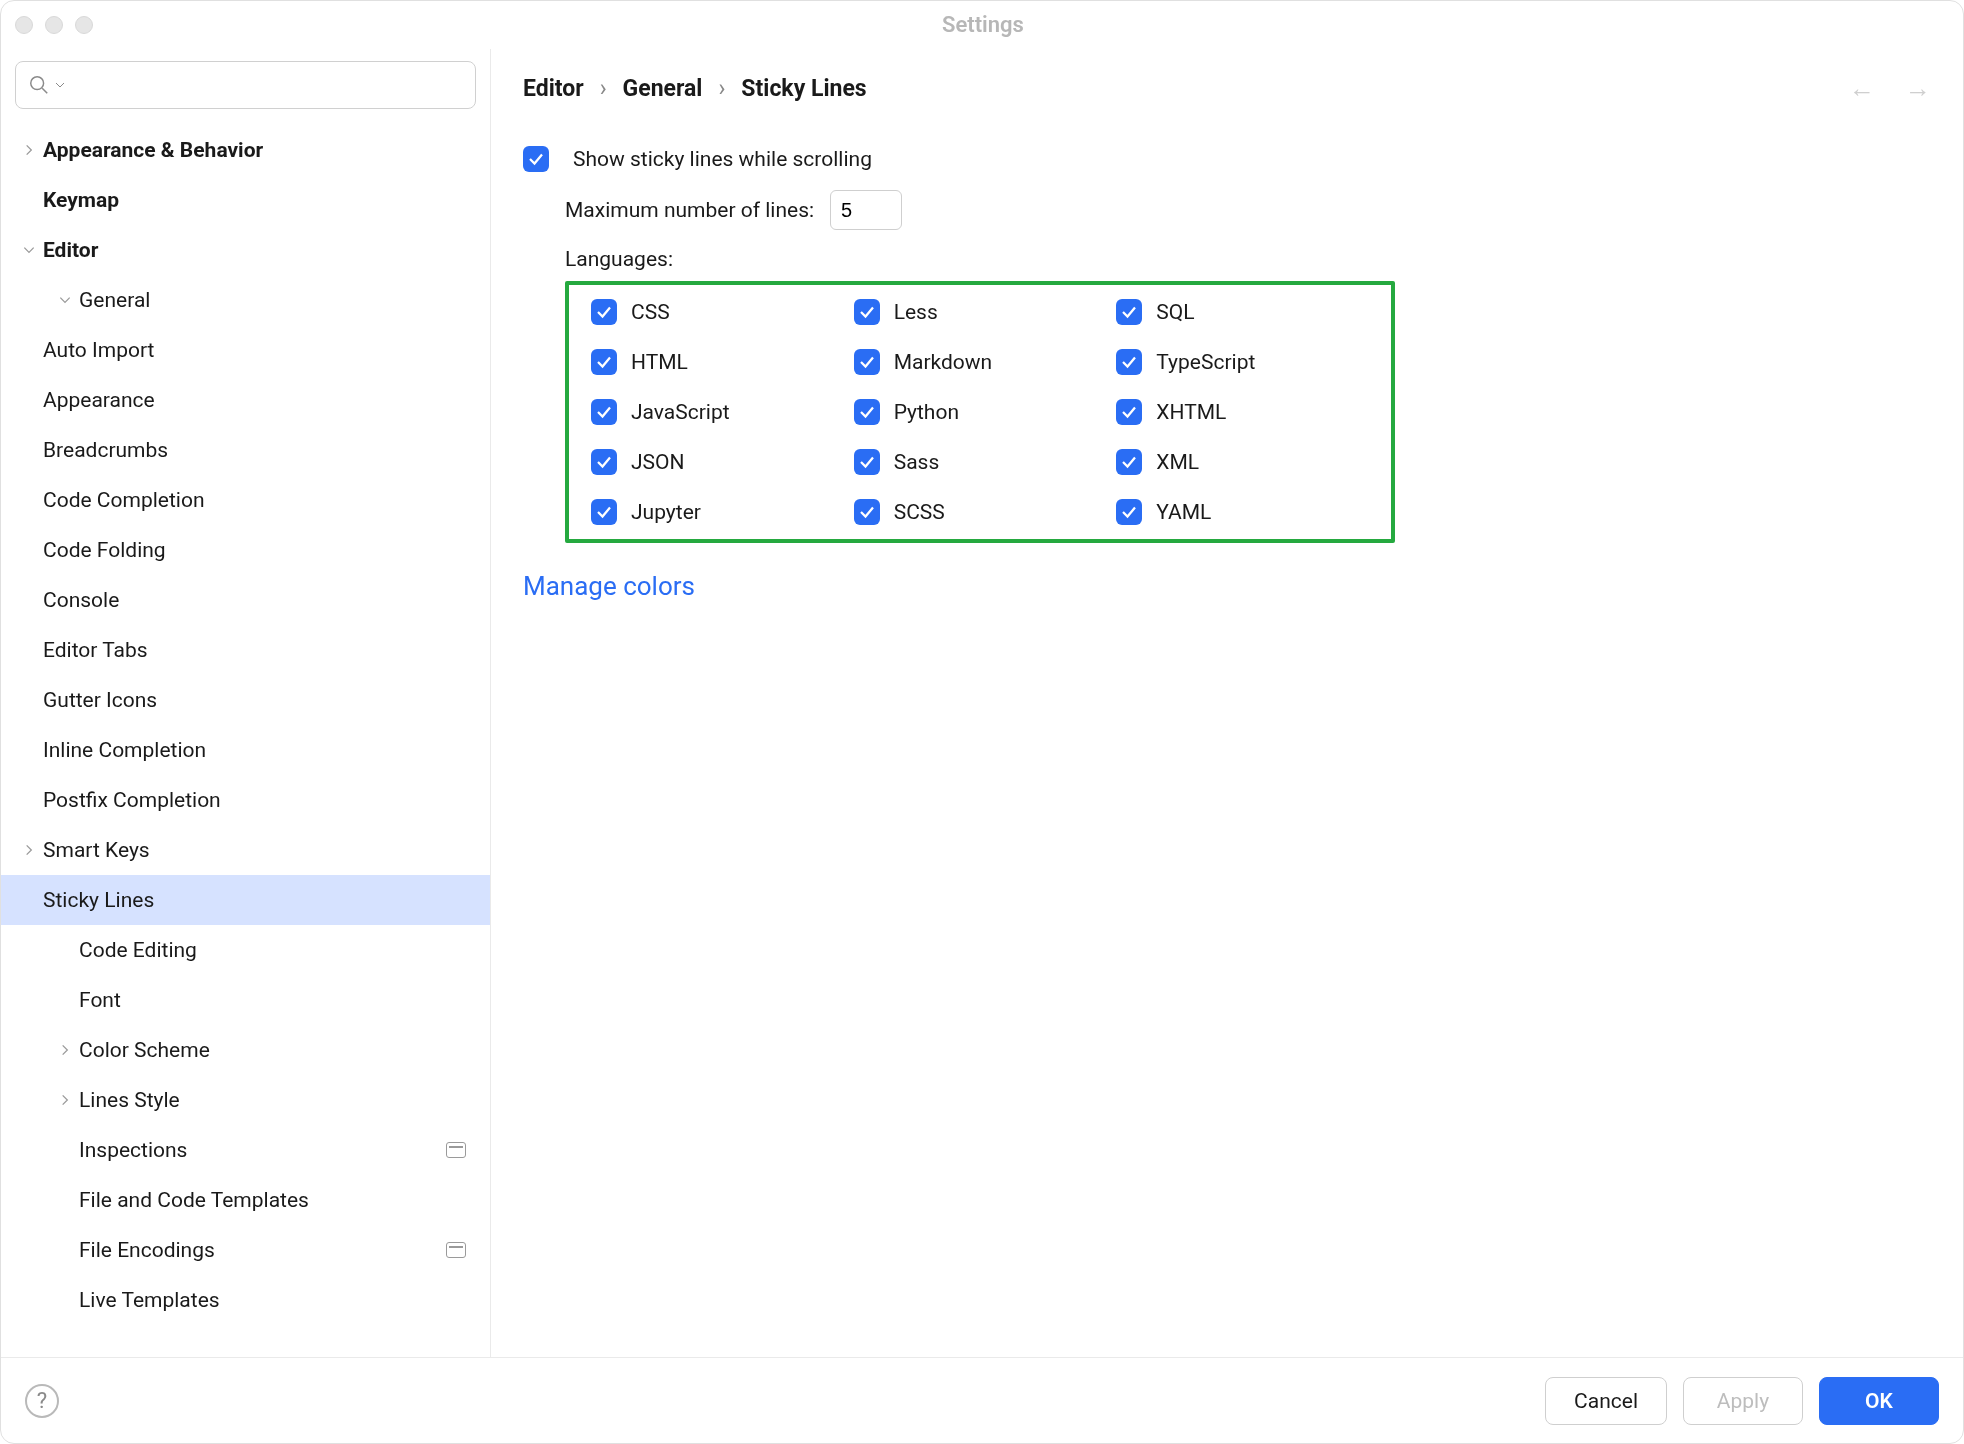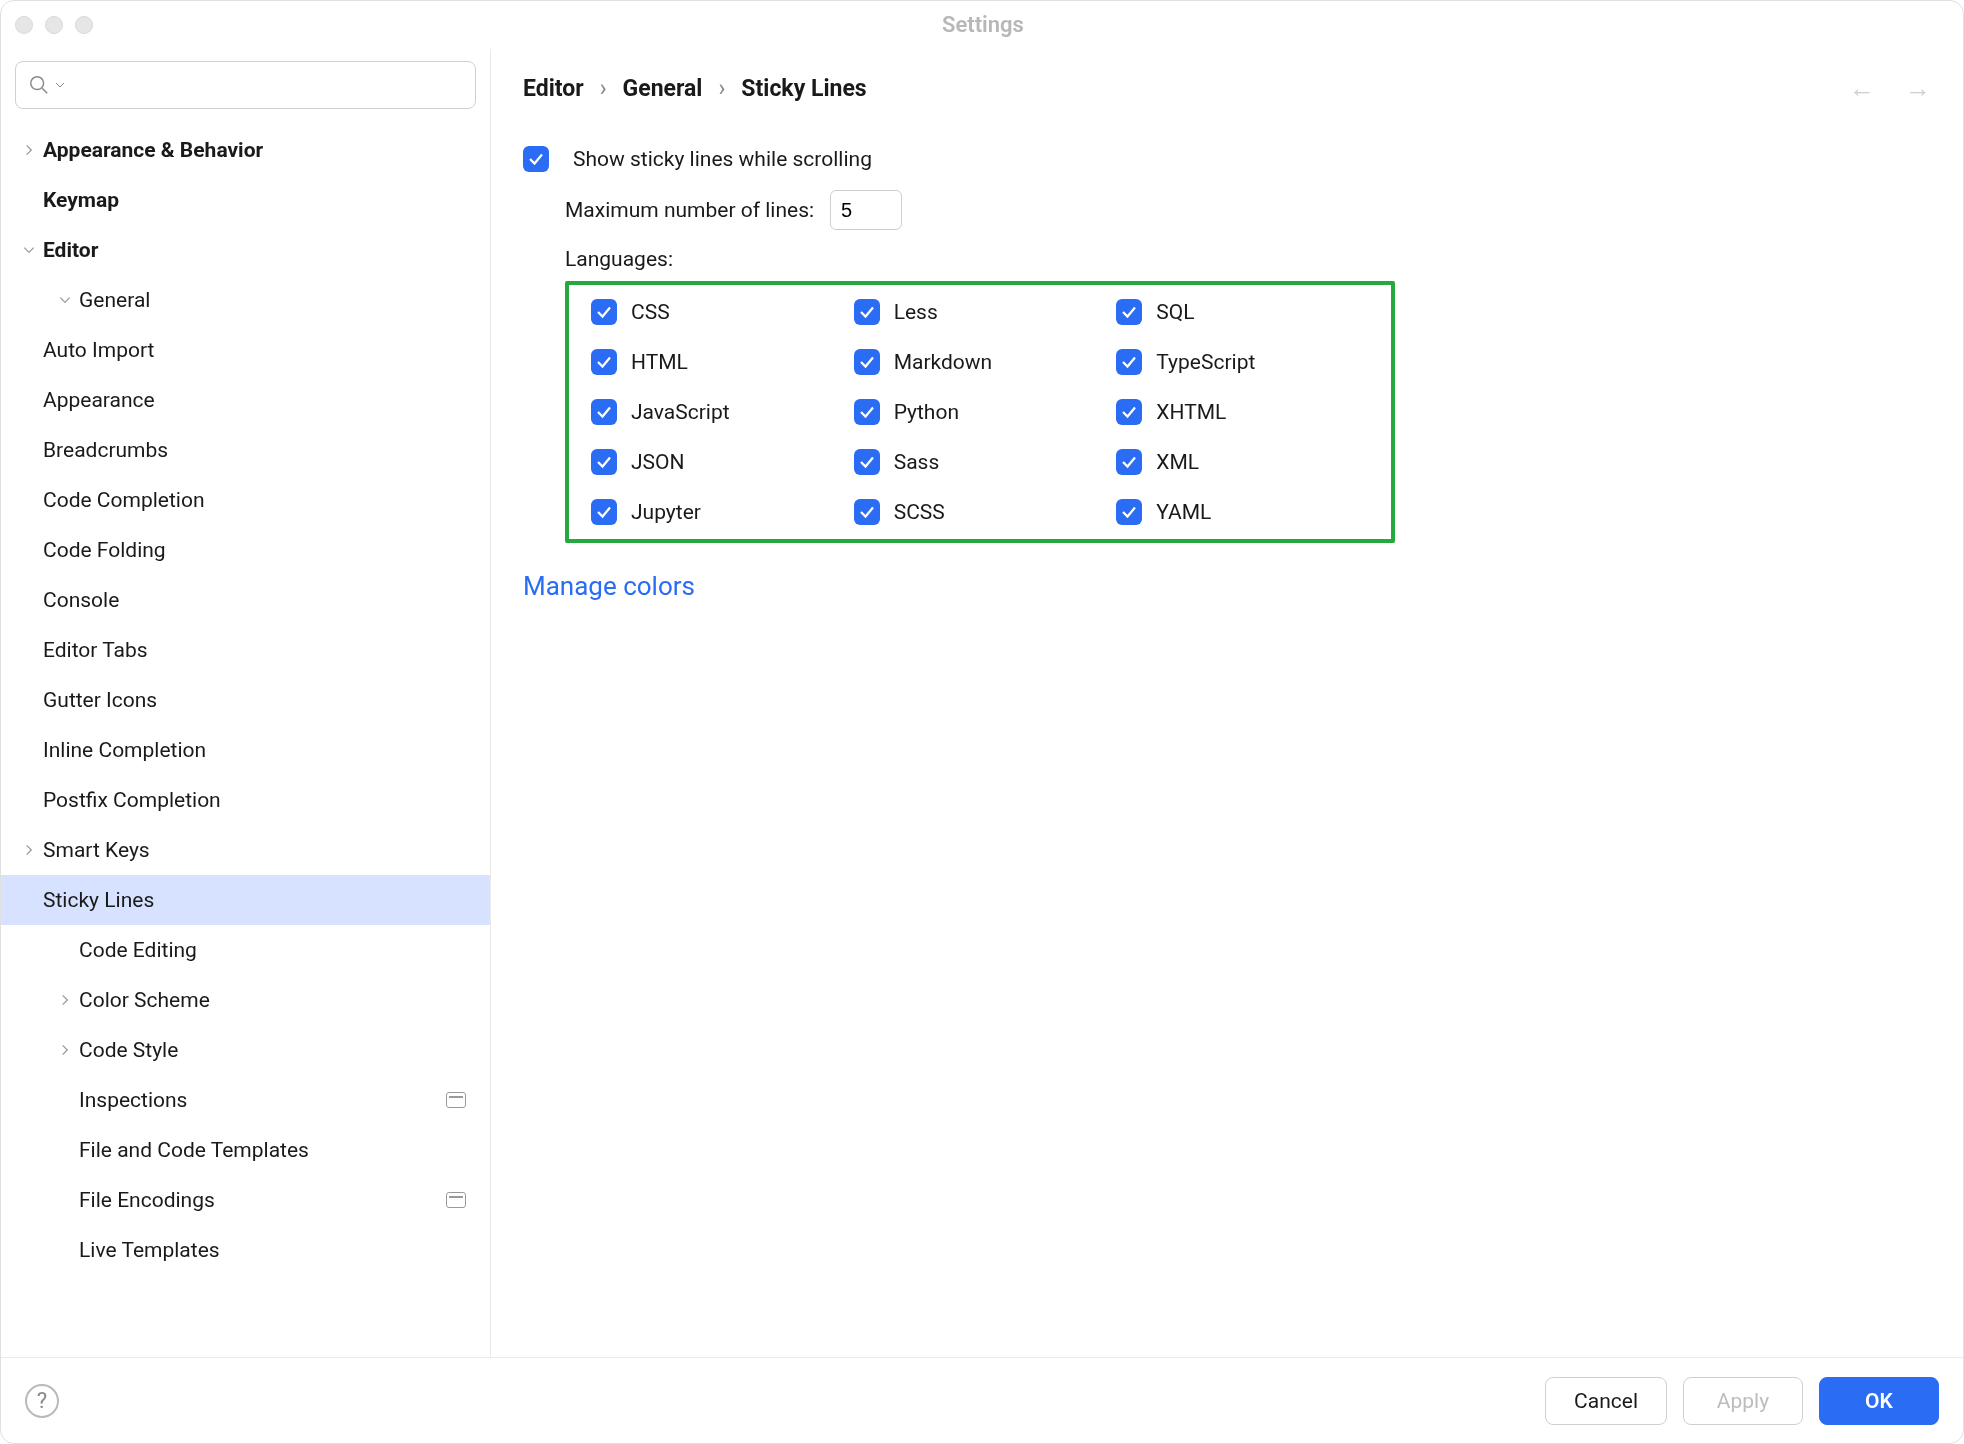--- a/index.html
+++ b/index.html
@@ -298,34 +298,38 @@
         </div>
         <div class="tree-row indent-2 selected">
           <span class="twisty"></span>
           <span class="label">Sticky Lines</span>
         </div>
         <div class="tree-row indent-1">
           <span class="twisty"></span>
           <span class="label">Code Editing</span>
         </div>
         <div class="tree-row indent-1">
+          <span class="twisty"></span>
+          <span class="label">Font</span>
+        </div>
+        <div class="tree-row indent-1">
           <span class="twisty">
             <svg viewBox="0 0 24 24">
               <polyline points="8 4 16 12 8 20"></polyline>
             </svg>
           </span>
           <span class="label">Color Scheme</span>
         </div>
         <div class="tree-row indent-1">
           <span class="twisty">
             <svg viewBox="0 0 24 24">
               <polyline points="8 4 16 12 8 20"></polyline>
             </svg>
           </span>
-          <span class="label">Code Style</span>
+          <span class="label">Lines Style</span>
         </div>
         <div class="tree-row indent-1">
           <span class="twisty"></span>
           <span class="label">Inspections</span>
           <span class="badge-icon"></span>
         </div>
         <div class="tree-row indent-1">
           <span class="twisty"></span>
           <span class="label">File and Code Templates</span>
         </div>

